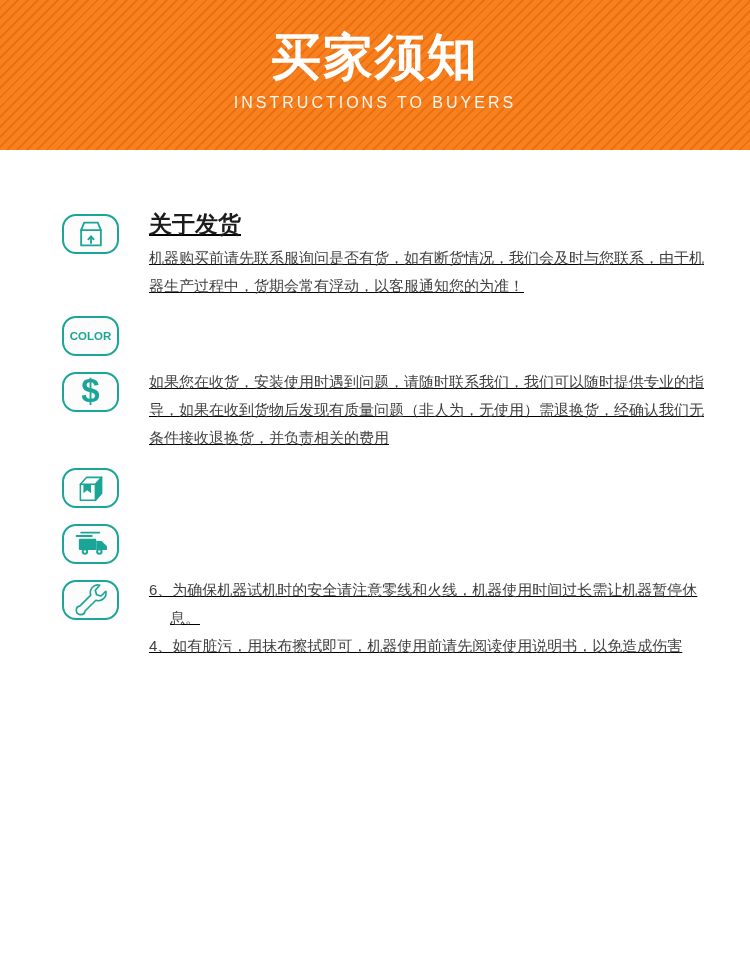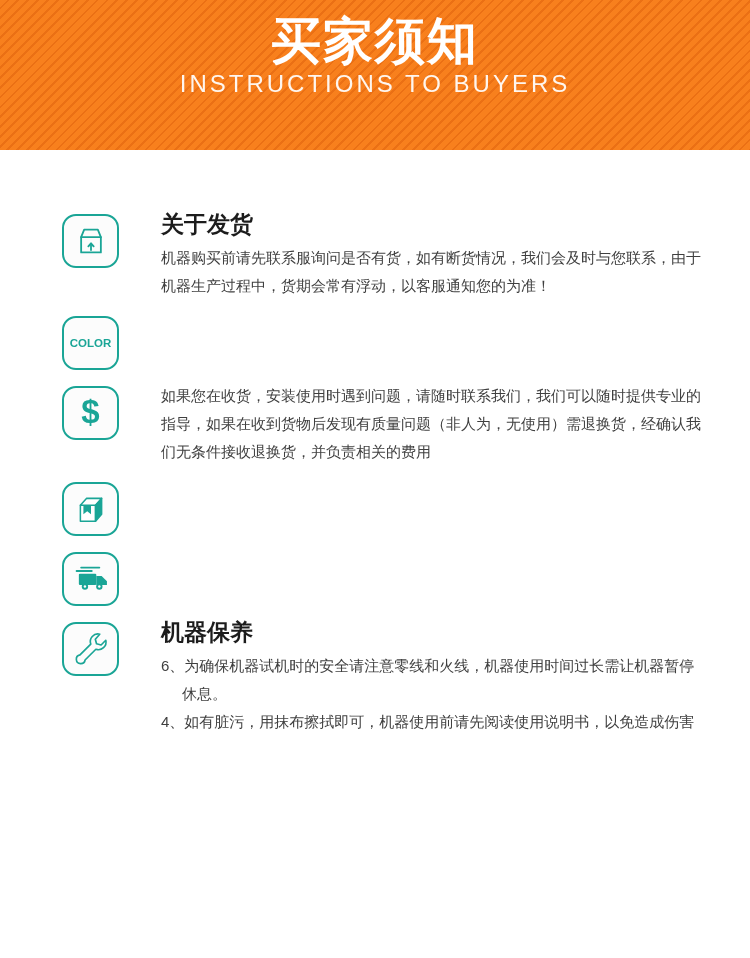--- a/index.html
+++ b/index.html
@@ -13,42 +13,43 @@
   .hero {
     width:750px; height:150px;
     background:
       repeating-linear-gradient(135deg,
         rgba(220,90,0,0.00) 0px, rgba(220,90,0,0.00) 5px,
         rgba(205,75,0,0.30) 5px, rgba(205,75,0,0.30) 7px),
       #f8801d;
     text-align:center;
   }
   .hero h1 {
-    padding-top:12px;
+    padding-top:28px;
     font-size:50px; line-height:58px;
     font-weight:bold; color:#ffffff; letter-spacing:2px;
   }
   .hero .subtitle {
-    font-size:24px; letter-spacing:3px;
+    margin-top:8px;
+    font-size:16px; letter-spacing:3px;
     color:rgba(255,255,255,0.93);
   }
   
   .content { padding:60px 44px 0 62px; }
   .row { display:flex; margin-bottom:12px; }
   .icon-box {
-    flex:0 0 57px; width:57px; height:54px;
+    flex:0 0 57px; width:57px; height:40px;
     border:2.5px solid #1aa596; border-radius:14px;
     background:#fcfcfc;
     display:flex; align-items:center; justify-content:center;
     margin-top:4px;
   }
   .icon-box svg { display:block; }
   .icon-label-color { font-size:11.5px; font-weight:bold; color:#1aa596; letter-spacing:0; }
   .icon-label-dollar { font-size:33px; font-weight:bold; color:#1aa596; line-height:1; padding-bottom:3px; }
-  .txt { margin-left:42px; width:558px; }
+  .txt { margin-left:30px; width:558px;text-decoration:underline; }
   .txt h2 {
     font-size:23px; line-height:28px; margin:0 0 6px;
     font-weight:bold; color:#1c1c1c;
   }
   .txt p { font-size:15px; line-height:28px; color:#3f3f3f; }
   .txt .li { padding-left:21px; text-indent:-21px; }
 </style>
 </head>
 <body>
 
@@ -123,19 +124,18 @@
     </div>
   </section>
 
   <section class="row">
     <div class="icon-box">
       <svg width="44" height="44" viewBox="0 0 58 58">
         <path d="M40.5 9.5 a10 10 0 0 0 -11.8 13.1 L14.5 36.8 a5.8 5.8 0 1 0 6.7 6.7 L35.4 29.3 a10 10 0 0 0 13.1 -11.8 l-6.2 6.2 -6 -1.6 -1.6 -6 z" fill="none" stroke="#1aa596" stroke-width="2.2" stroke-linejoin="round"></path>
       </svg>
     </div>
     <div class="txt">
-      <h2>机器保养</h2>
       <p class="li">6、为确保机器试机时的安全请注意零线和火线，机器使用时间过长需让机器暂停休息。</p>
       <p class="li">4、如有脏污，用抹布擦拭即可，机器使用前请先阅读使用说明书，以免造成伤害</p>
     </div>
   </section>
 
 </main>
 
 </body></html>

